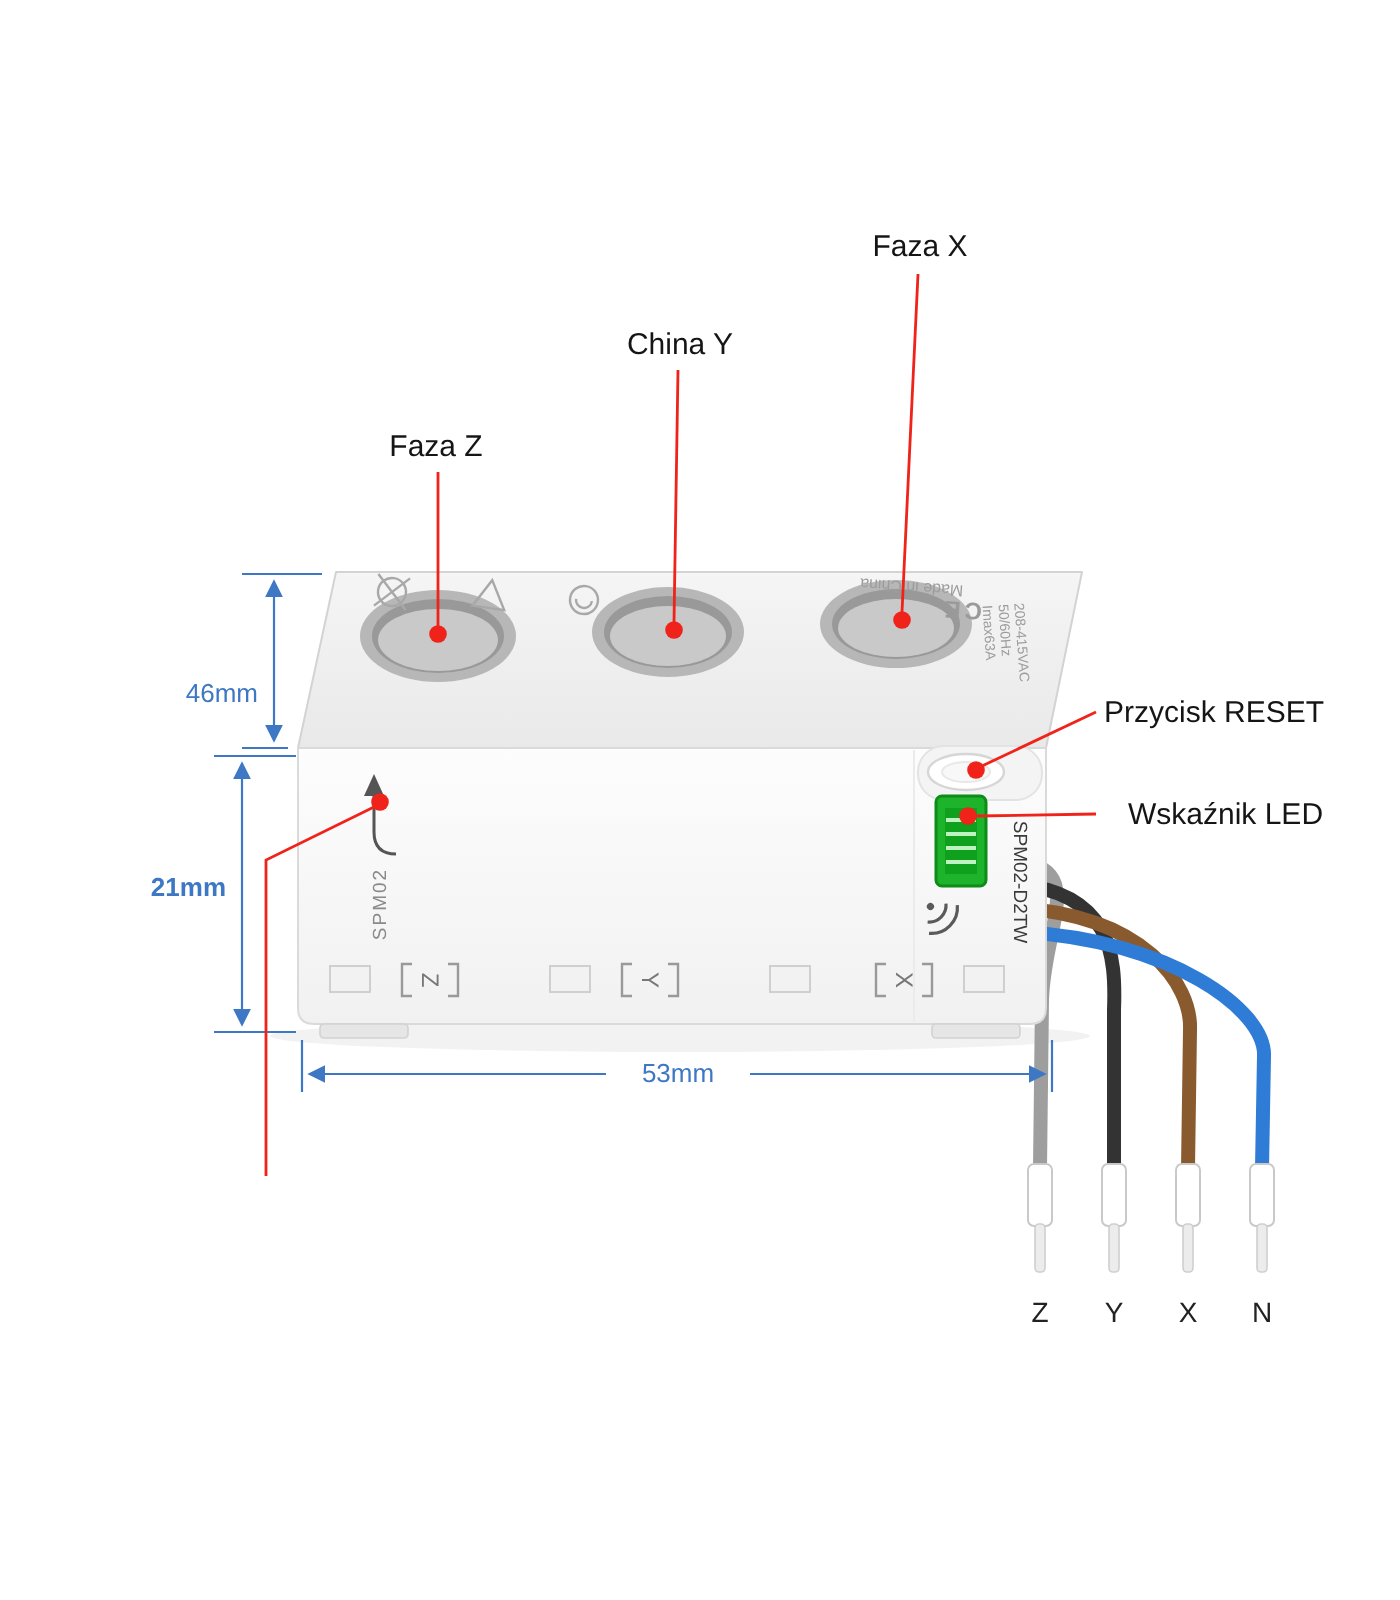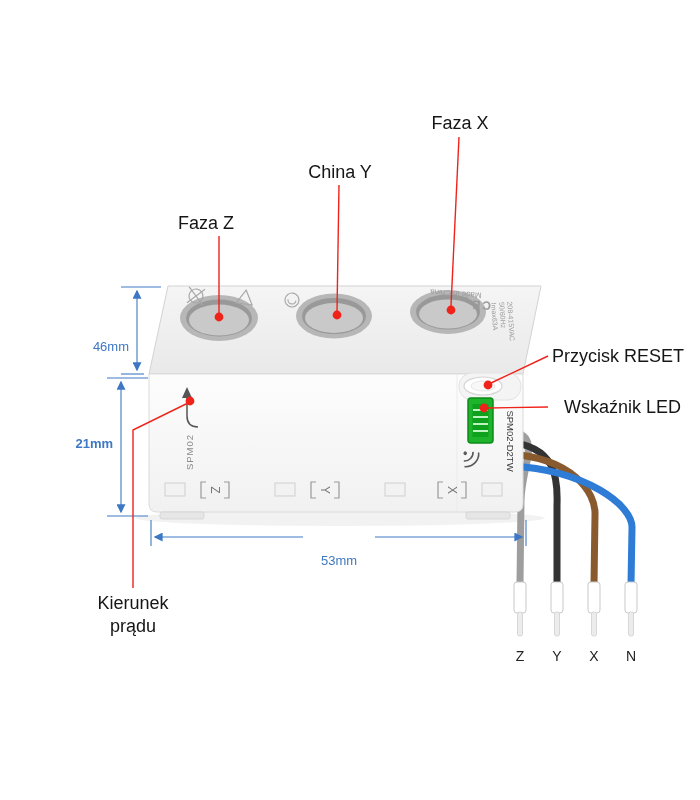--- a/index.html
+++ b/index.html
@@ -8,21 +8,21 @@
     width: 700px;
     height: 800px;
     background: #ffffff;
     font-family: "Liberation Sans", "DejaVu Sans", sans-serif;
     overflow: hidden;
   }
   .canvas svg { position: absolute; left: 0; top: 0; }
   .lbl {
     position: absolute;
     color: #151515;
-    font-size: 18px;
+    font-size: 15px;
     line-height: 19px;
   }
   .dim {
     position: absolute;
     color: #3e78c4;
     font-size: 13px;
     background: #ffffff;
   }
   .wirelbl {
     position: absolute;
@@ -209,27 +209,26 @@
       <circle cx="337" cy="315" r="4.4"></circle>
       <circle cx="451" cy="310" r="4.4"></circle>
       <circle cx="488" cy="385" r="4.4"></circle>
       <circle cx="484" cy="408" r="4.4"></circle>
       <circle cx="190" cy="401" r="4.4"></circle>
     </g>
   </svg>
 
   <div class="lbl" style="left:420px; top:114px; width:80px; text-align:center;">Faza X</div>
   <div class="lbl" style="left:300px; top:163px; width:80px; text-align:center;">China Y</div>
-  <div class="lbl" style="left:178px; top:214px; width:80px; ">Faza Z</div>
+  <div class="lbl" style="left:178px; top:214px; width:80px; text-align:center;">Faza Z</div>
   <div class="lbl" style="left:552px; top:347px;">Przycisk RESET</div>
   <div class="lbl" style="left:564px; top:398px;">Wskaźnik LED</div>
-  <div class="lbl" style="left:83px; top:592px; width:100px; text-align:center; line-height:23px;">Kierunek prądu</div>
 
   <div class="dim" style="left:71px; top:315px; width:58px; text-align:right;margin-top:24px;">46mm</div>
   <div class="dim" style="left:55px; top:436px; width:58px; text-align:right;font-weight:bold;">21mm</div>
-  <div class="dim" style="left:304px; top:529px; width:70px; text-align:center;margin-top:24px;">53mm</div>
+  <div class="dim" style="left:304px; top:529px; width:70px; text-align:center;">53mm</div>
 
   <div class="wirelbl" style="left:505px; top:648px; width:30px;">Z</div>
   <div class="wirelbl" style="left:542px; top:648px; width:30px;">Y</div>
   <div class="wirelbl" style="left:579px; top:648px; width:30px;">X</div>
   <div class="wirelbl" style="left:616px; top:648px; width:30px;">N</div>
 
 </div>
 
 </body></html>

